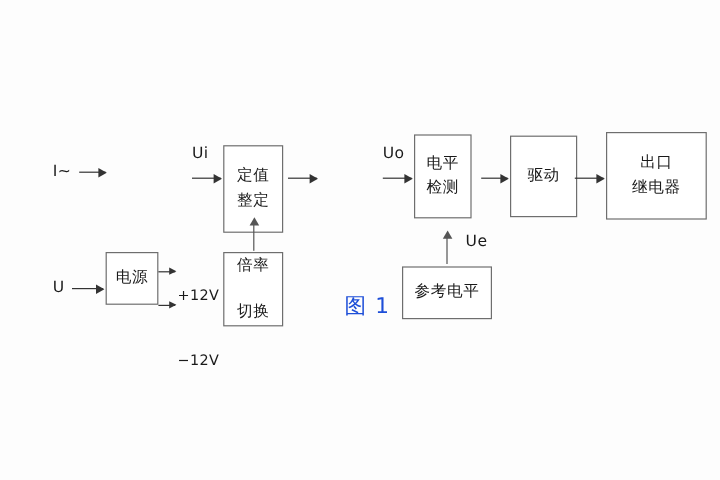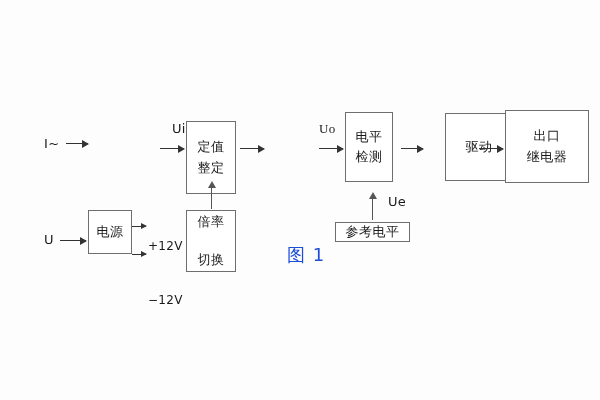--- a/index.html
+++ b/index.html
@@ -88,42 +88,42 @@
 </style>
 </head>
 <body>
 
 <div id="stage">
 
   <div class="lbl" style="left:44px;top:136px;">I~</div>
   <div class="harrow" style="left:66px;top:143px;width:22px;"></div>
 
 
-  <div class="lbl" style="left:172px;top:121px;">Ui</div>
+  <div class="lbl" style="left:160px;top:121px;">Ui</div>
   <div class="harrow" style="left:160px;top:148px;width:24px;"></div>
 
   <div class="box" style="left:186px;top:121px;width:50px;height:73px;">
     <span class="l1">定值</span>
     <span class="l2">整定</span>
   </div>
 
   <div class="harrow" style="left:240px;top:148px;width:24px;"></div>
 
 
-  <div class="lbl" style="left:319px;top:121px;font-family:Liberation Serif, serif;">Uo</div>
+  <div class="lbl" style="left:319px;top:121px;">Uo</div>
   <div class="harrow" style="left:319px;top:148px;width:24px;"></div>
 
   <div class="box" style="left:345px;top:112px;width:48px;height:70px;">
     <span class="l1">电平</span>
     <span class="l2">检测</span>
   </div>
 
   <div class="harrow" style="left:401px;top:148px;width:22px;"></div>
 
-  <div class="box one-line" style="left:445px;top:113px;width:68px;height:68px;">
+  <div class="box one-line" style="left:425px;top:113px;width:56px;height:68px;">
     <span class="l1">驱动</span>
   </div>
 
   <div class="harrow" style="left:479px;top:148px;width:24px;"></div>
 
   <div class="box" style="left:505px;top:110px;width:84px;height:73px;">
     <span class="l1">出口</span>
     <span class="l2">继电器</span>
   </div>
 
@@ -143,19 +143,19 @@
   <div class="box" style="left:186px;top:210px;width:50px;height:62px;gap:17px;">
     <span class="l1">倍率</span>
     <span class="l2">切换</span>
   </div>
 
   <div class="varrow" style="left:211px;top:187px;height:22px;"></div>
 
   <div class="varrow" style="left:372px;top:198px;height:22px;"></div>
   <div class="lbl" style="left:388px;top:194px;">Ue</div>
 
-  <div class="box one-line" style="left:335px;top:222px;width:75px;height:20px;">
+  <div class="box one-line" style="left:335px;top:222px;width:75px;height:44px;">
     <span class="l1">参考电平</span>
   </div>
 
   <div class="cap" style="left:287px;top:243px;">图 1</div>
 
 </div>
 
 </body></html>

